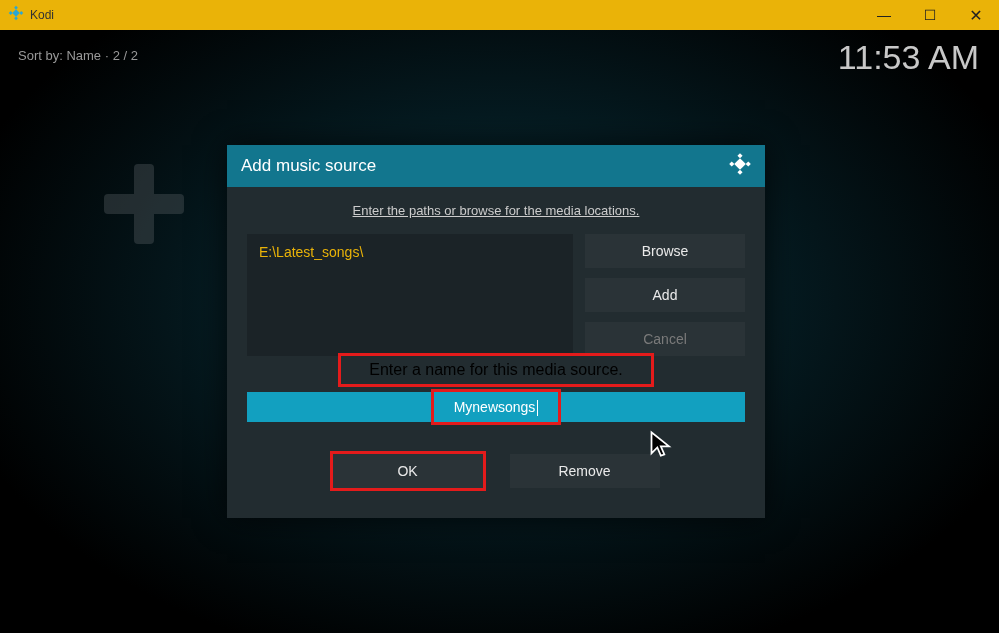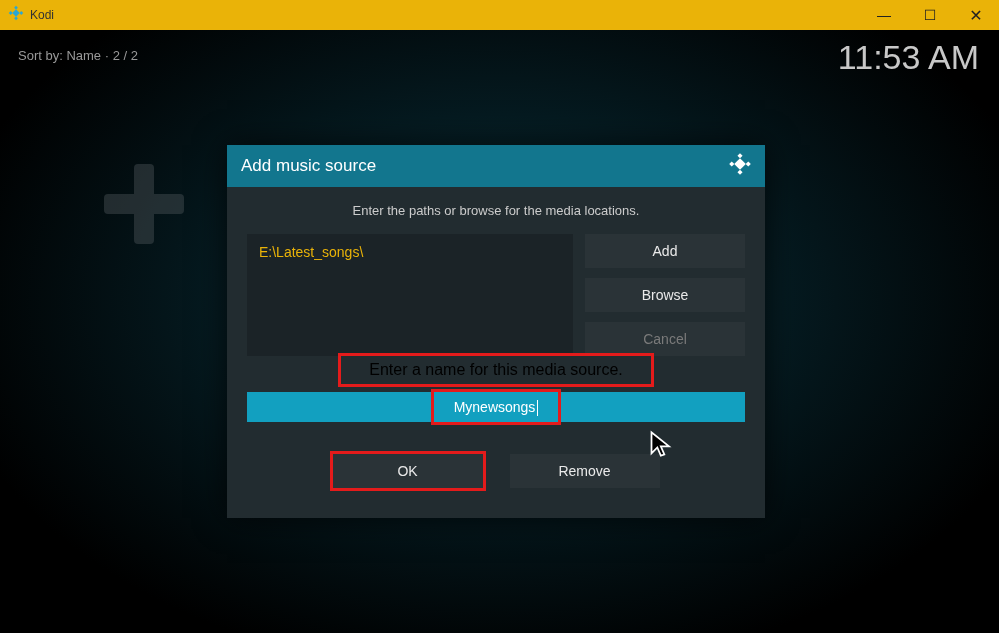--- a/index.html
+++ b/index.html
@@ -18,21 +18,21 @@
     .breadcrumb .sortline {font-size:13px; color:#999; margin-top:8px;}
     .clock {position:absolute; top:8px; right:20px; font-size:34px; color:#c8c8c8; font-weight:400;}
     .plus-tile {position:absolute; top:130px; left:100px; width:88px; height:88px; opacity:0.45;}
     .plus-tile svg{width:88px;height:88px;}
     
     .dialog {position:absolute; top:115px; left:190px; width:538px; background:#222c30; box-shadow:0 0 30px rgba(0,0,0,.7);margin-left:37px;}
     .dlg-head {background:#12768e; height:42px; display:flex; align-items:center; padding:0 14px; justify-content:space-between;}
     .dlg-head .title {color:#fff; font-size:17px;}
     .kodi-badge svg{width:22px;height:22px;}
     .dlg-body {padding:16px 20px 30px 20px;}
-    .instr {color:#ccc; font-size:13px; text-align:center; margin:0 0 16px 0;}
+    .instr {color:#ccc; font-size:13px; text-align:center; margin:0 0 16px 0;text-decoration:underline;}
     .row {display:flex; gap:12px;}
     .pathbox {flex:1; height:122px; background:#1b2327; color:#eab308; font-size:14px; padding:10px 12px;}
     .sidebtns {width:160px; display:flex; flex-direction:column; gap:10px;}
     .btn {height:34px; background:#2a3337; color:#eaeaea; font-size:14px; display:flex; align-items:center; justify-content:center;}
     .btn.disabled {color:#7a7a7a;}
     .name-input {height:30px; background:#12a0c0; color:#fff; font-size:14px; display:flex; align-items:center; justify-content:center; position:relative;text-align:center;}
     .name-val {position:relative;}
     .caret {display:inline-block; width:1px; height:16px; background:#fff; margin-left:2px; vertical-align:middle;}
     .btnrow {display:flex; justify-content:center; gap:27px; margin-top:32px;}
     .btnrow .btn {width:150px;}
@@ -98,22 +98,22 @@
     </div>
 
     <div class="dlg-body">
       <div class="instr">Enter the paths or browse for the media locations.</div>
 
       <div class="row">
         <div class="pathbox">
           <div>E:\Latest_songs\</div>
         </div>
         <div class="sidebtns">
+          <div class="btn">Browse</div>
           <div class="btn">Add</div>
-          <div class="btn">Browse</div>
           <div class="btn disabled">Cancel</div>
         </div>
       </div>
 
       <div style="text-align:center;">
         <span class="hl-wrap-label">Enter a name for this media source.</span>
       </div>
 
       <div class="name-input" style="margin-top:8px;">
         <span class="hl-wrap-name">

